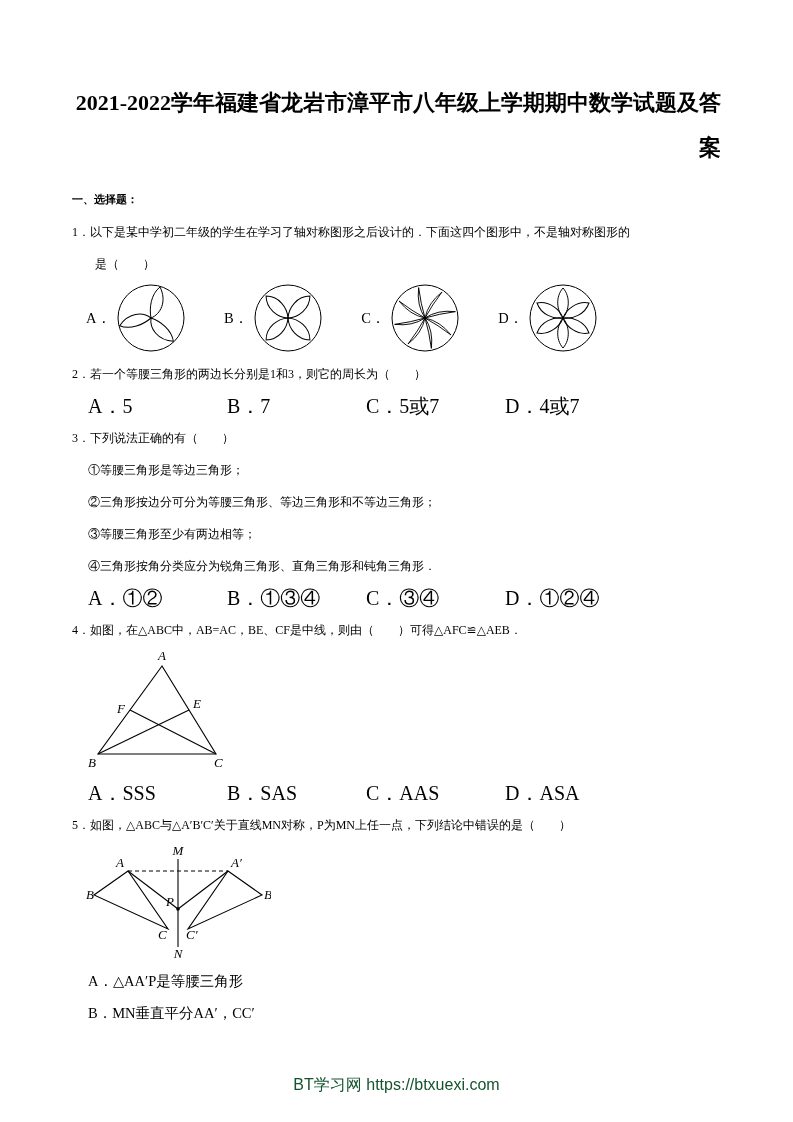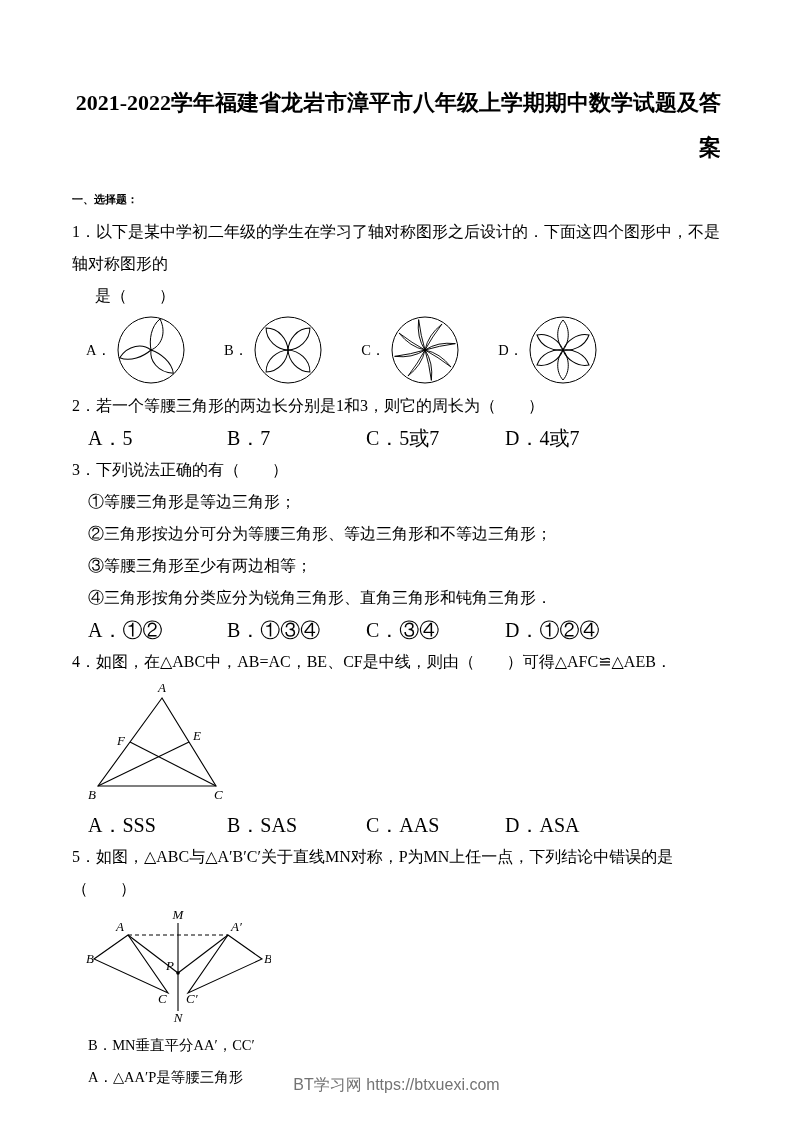--- a/index.html
+++ b/index.html
@@ -19,21 +19,21 @@
     font-weight: bold;
     font-size: 22px;
     line-height: 45px;
   }
   .section-heading {
     font-weight: bold;
     font-size: 11px;
     line-height: 34px;
     margin-top: 12px;
   }
-  .q { font-size: 16px; line-height: 32px; }
+  .q { font-size: 12px; line-height: 32px; }
   .cont { padding-left: 23px; }
   .item { padding-left: 16px; font-family: Liberation Serif, serif; }
   .opts {
     display: flex;
     padding-left: 16px;
     font-size: 20px;
     line-height: 32px;
   }
   .opts .opt { width: 139px; }
   .opts .opt:last-child { width: auto; }
@@ -52,21 +52,21 @@
   .figlabel {
     font-family: "Liberation Serif", "DejaVu Serif", serif;
     font-style: italic;
     font-size: 13px;
   }
   .footer {
     position: absolute;
     left: 0; right: 0;
     bottom: 26px;
     text-align: center;
-    color: #737373;
+    color: #14532d;
     font-size: 16px;
     font-family: "Liberation Sans", "DejaVu Sans", sans-serif;
   }
 </style>
 </head>
 <body>
 
 <div class="page">
 
   <div class="title">
@@ -202,18 +202,18 @@
       <text class="figlabel" x="92" y="115" text-anchor="middle">N</text>
       <text class="figlabel" x="38" y="24" text-anchor="end">A</text>
       <text class="figlabel" x="145" y="24">A′</text>
       <text class="figlabel" x="0" y="56">B</text>
       <text class="figlabel" x="178" y="56">B′</text>
       <text class="figlabel" x="88" y="63" text-anchor="end">P</text>
       <text class="figlabel" x="72" y="96">C</text>
       <text class="figlabel" x="100" y="96">C′</text>
     </svg>
   </div>
+  <div class="optline">A．△AA′P是等腰三角形</div>
   <div class="optline">B．MN垂直平分AA′，CC′</div>
-  <div class="optline">A．△AA′P是等腰三角形</div>
 
   <div class="footer">BT学习网 https://btxuexi.com</div>
 
 </div>
 
 </body></html>

